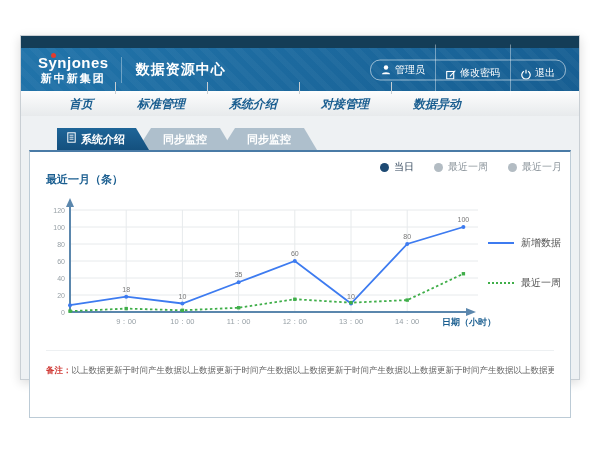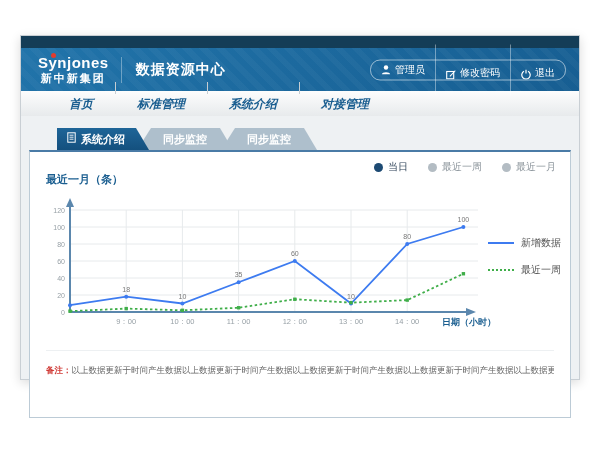--- a/index.html
+++ b/index.html
@@ -30,27 +30,27 @@
   .content{position:absolute;top:80px;bottom:0;left:0;right:0;background:#eef1f3;padding:12px 8px 0;box-sizing:border-box;}
   .tabs{display:flex;height:22px;margin-left:2px;position:relative;padding-left:26px;}
   .tab{height:22px;line-height:22px;font-size:11px;font-weight:bold;color:#fff;position:relative;cursor:pointer;}
   .tab.active{z-index:3;background:linear-gradient(#1e6598,#14507e);padding:0 24px 0 10px;
       clip-path:polygon(0 0,calc(100% - 13px) 0,100% 100%,0 100%);display:flex;align-items:center;gap:5px;}
   .tab.inactive{background:#aebfcc;padding:0 26px;margin-left:-12px;
       clip-path:polygon(14px 0,calc(100% - 13px) 0,100% 100%,0 100%);}
   .tab.t2{z-index:2;} .tab.t3{z-index:1;}
   .card{position:relative;height:268px;background:#fff;border:1px solid #bccbd6;border-top:2px solid #4a7ba6;box-sizing:border-box;}
   .ylabel{position:absolute;left:16px;top:20px;font-size:11px;font-weight:bold;color:#1a5e90;}
-  .radios{position:absolute;right:14px;top:8px;display:flex;gap:20px;font-size:10px;color:#8d969d;}
+  .radios{position:absolute;right:8px;top:8px;display:flex;gap:20px;font-size:10px;color:#8d969d;}
   .radio{cursor:pointer;display:flex;align-items:center;}
   .radio .rdot{width:9px;height:9px;border-radius:50%;background:#b3bcc3;display:inline-block;margin-right:5px;}
   .radio.on{color:#2a3f55;}
   .radio.on .rdot{background:#1d4a73;}
   svg.chart{position:absolute;left:8px;top:45px;font-family:"Liberation Sans","DejaVu Sans",sans-serif;}
-  .legend{position:absolute;left:458px;top:84px;display:flex;flex-direction:column;gap:13px;}
+  .legend{position:absolute;left:458px;top:84px;display:flex;flex-direction:column;gap:26px;}
   .legend .litem{display:flex;align-items:center;gap:7px;font-size:10px;color:#555;}
   .sample{width:26px;height:0;display:inline-block;}
   .footnote{position:absolute;left:16px;right:16px;top:198px;border-top:1px solid #edf0f2;padding-top:14px;
             text-align:center;font-size:8.5px;color:#666;white-space:nowrap;overflow:hidden;}
   .footnote .red{color:#d03a36;font-weight:bold;}
 </style>
 </head>
 <body>
 
 <div class="window">
@@ -95,20 +95,21 @@
         <span>退出</span>
       </div>
     </div>
   </div>
 
   <div class="nav">
     <div class="nitem">首页</div>
     <div class="nitem">标准管理</div>
     <div class="nitem">系统介绍</div>
     <div class="nitem">对接管理</div>
+    <div class="nitem">数据异动</div>
   </div>
 
   <div class="content">
 
     <div class="tabs">
       <div class="tab active">
         <span>
           <svg width="9" height="11" viewBox="0 0 9 11">
               <rect x="0.8" y="0.8" width="7.4" height="9.4" fill="none" stroke="#fff" stroke-width="1"></rect>
               <line x1="2.5" y1="3.2" x2="6.5" y2="3.2" stroke="#fff" stroke-width="0.9"></line>

